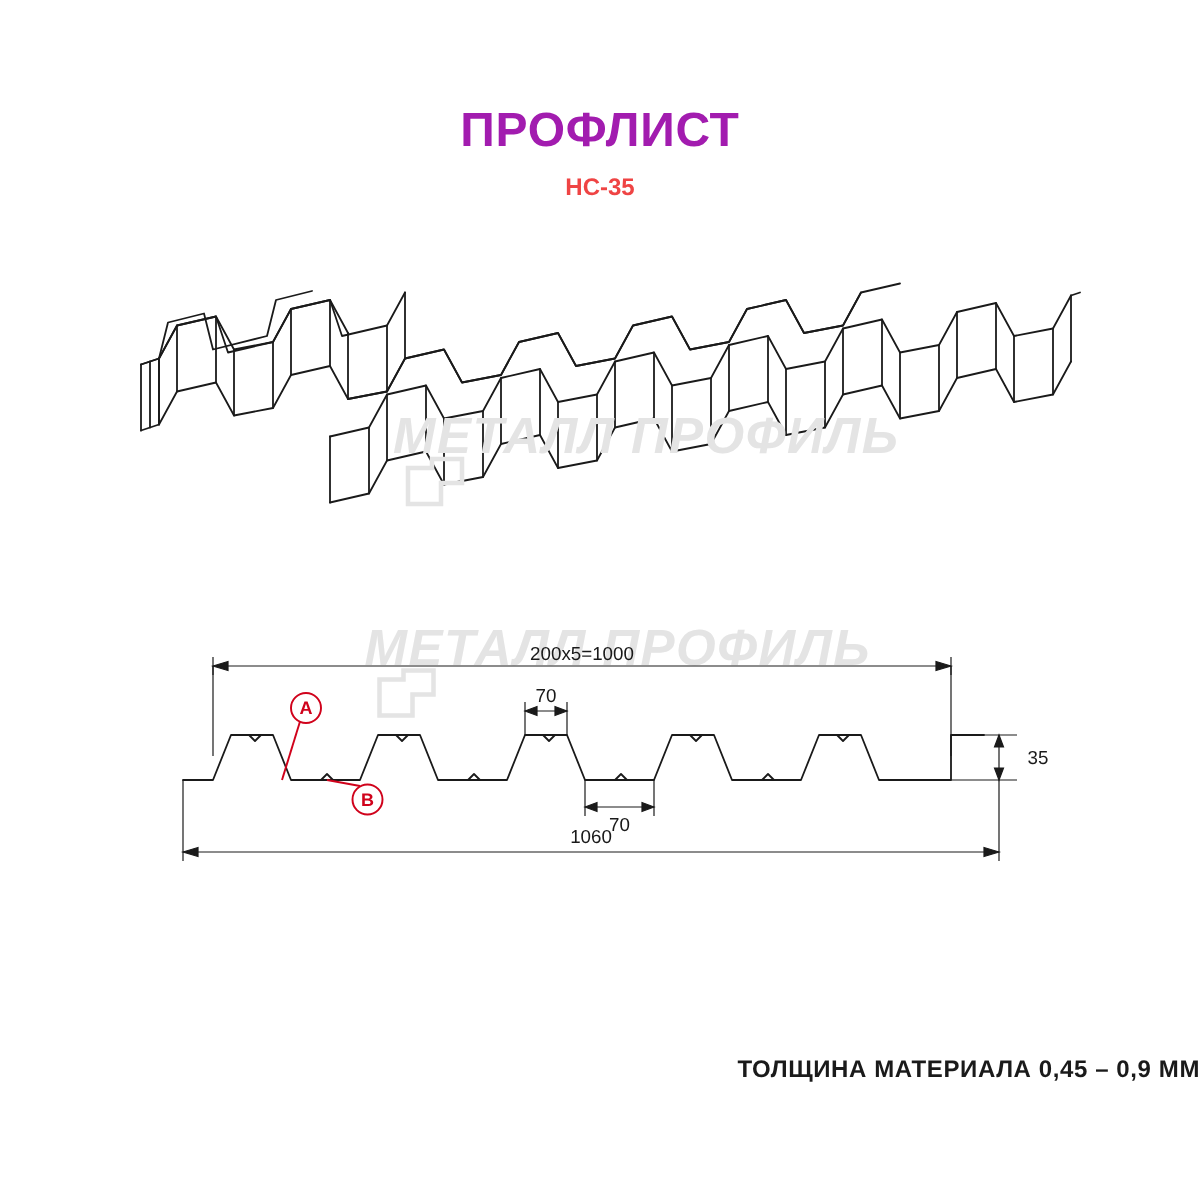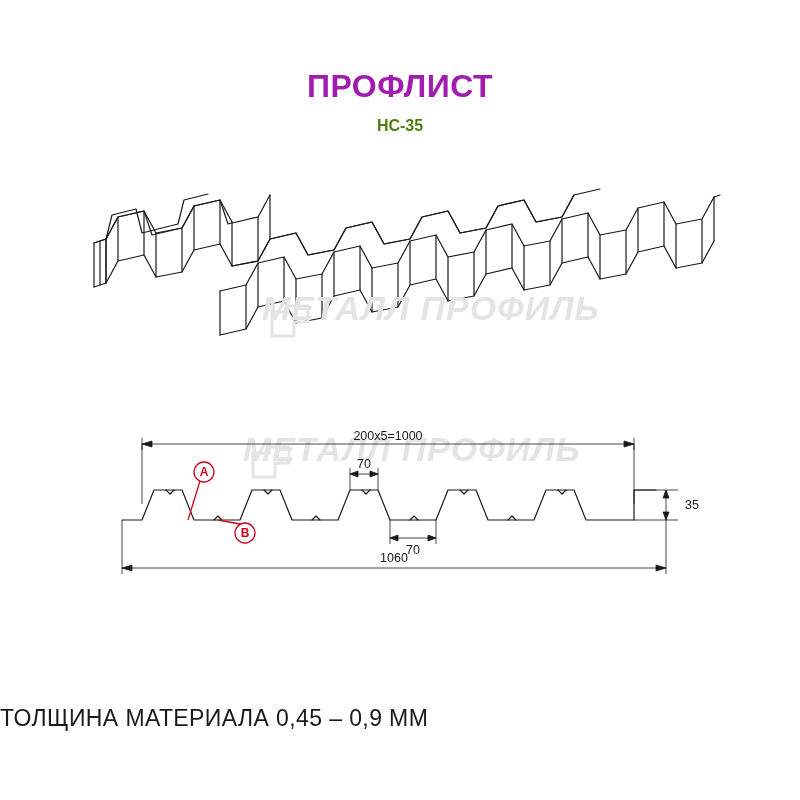--- a/index.html
+++ b/index.html
@@ -33,42 +33,41 @@
     color: #a21caf;
   }
   .subtitle {
     position: absolute;
     top: 117px;
     left: 0;
     width: 100%;
     text-align: center;
     font-size: 16px;
     font-weight: bold;
-    color: #4d7c0f;
+    color: #ef4444;
   }
 
   
   .persp {
     position: absolute;
     top: 195px;
     left: 60px;
     width: 680px;
     height: 140px;
   }
 
   
   .watermark {
     position: absolute;
     pointer-events: none;
     user-select: none;
     color: #e4e4e4;
     font-weight: bold;
     font-style: italic;
     white-space: nowrap;
-    margin-top: 17px;
   }
   .wm-top {
     top: 272px;
     left: 262px;
     font-size: 34px;
     letter-spacing: 1px;
   }
   .wm-bottom {
     top: 413px;
     left: 243px;
@@ -88,23 +87,23 @@
     width: 620px;
     height: 180px;
   }
 
   
   .footer {
     position: absolute;
     top: 705px;
     left: 0;
     width: 100%;
-    text-align: left;
-    font-size: 23px;
-    font-weight: normal;
+    text-align: right;
+    font-size: 16px;
+    font-weight: bold;
     letter-spacing: 0.4px;
     color: #1a1a1a;
   }
 
   svg { display: block; overflow: visible; }
   .ln { fill: none; stroke: #1a1a1a; stroke-width: 1.2; stroke-linejoin: round; stroke-linecap: round; }
   .dim { fill: none; stroke: #1a1a1a; stroke-width: 0.8; }
   .callout { fill: none; stroke: #d0021b; stroke-width: 1.3; }
   .callout-txt { fill: #d0021b; font-size: 12px; font-family: "Liberation Sans", sans-serif; font-weight: bold; }
   .dimtxt { fill: #1a1a1a; font-size: 12.5px; font-family: "Liberation Sans", sans-serif; }

